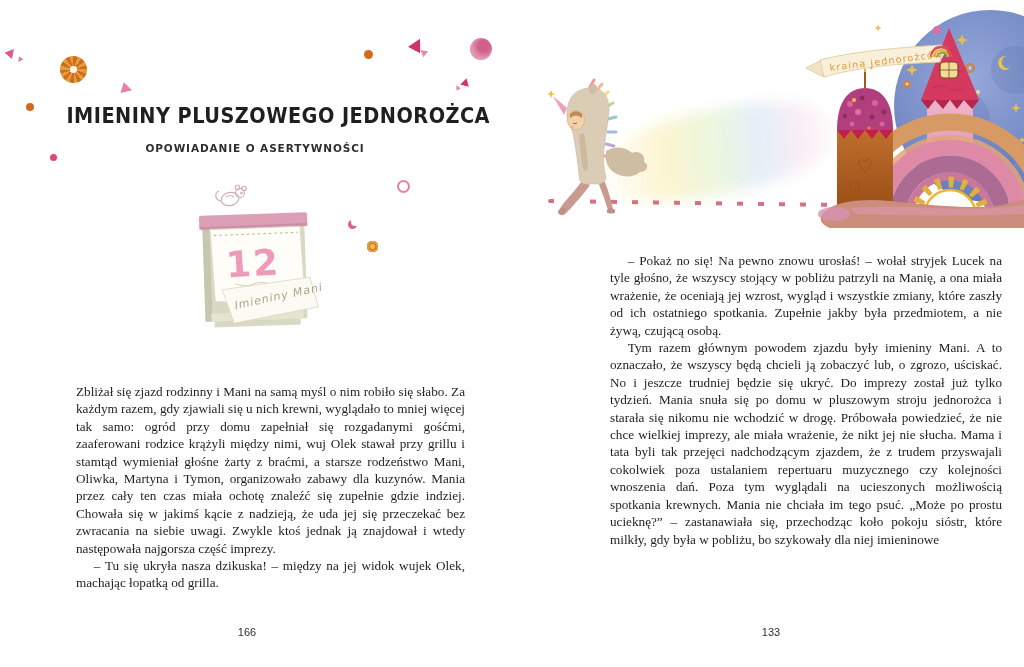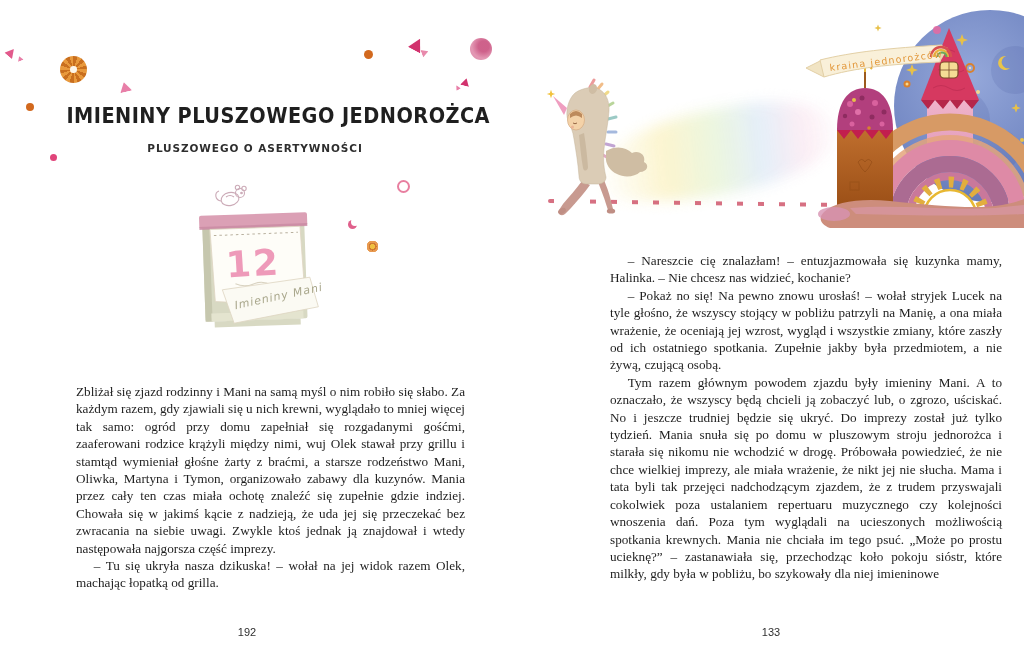--- a/index.html
+++ b/index.html
@@ -62,21 +62,21 @@
     <div class="tri" style="left:410px;top:38px;width:14px;height:13px;background:#d2336e;transform:rotate(28deg);"></div>
     <div class="tri" style="left:421px;top:49px;width:8px;height:7px;background:#e88aac;transform:rotate(70deg);"></div>
     <div class="wcircle" style="left:470px;top:38px;"></div>
     <div class="tri" style="left:461px;top:78px;width:9px;height:8px;background:#d2336e;transform:rotate(15deg);"></div>
     <div class="tri" style="left:455px;top:85px;width:5px;height:5px;background:#e87fa8;transform:rotate(-30deg);"></div>
     <div class="ring" style="left:397px;top:180px;width:9px;height:9px;"></div>
     <div class="crescent" style="left:348px;top:220px;"></div>
     <div class="flower-dot" style="left:366px;top:240px;"></div>
 
     <div class="title">IMIENINY PLUSZOWEGO JEDNOROŻCA</div>
-    <div class="subtitle">PLUSZOWEGO O ASERTYWNOŚCI</div>
+    <div class="subtitle">OPOWIADANIE O ASERTYWNOŚCI</div>
 
     <svg class="abs" style="left:186px;top:184px;" width="140" height="150" viewBox="0 0 140 150">
       <g stroke="#c9a7b4" fill="none" stroke-width="1.1" opacity=".95" transform="translate(28,0)">
         <ellipse cx="16" cy="15" rx="9" ry="6.5" transform="rotate(-12 16 15)"></ellipse>
         <circle cx="26" cy="9" r="4.5"></circle>
         <circle cx="23.5" cy="3.5" r="2.2"></circle>
         <circle cx="30" cy="4.5" r="2.2"></circle>
         <path d="M7,17 C1,16 0,9 5,7"></path>
         <path d="M12,13 q4,-3 8,0"></path>
         <circle cx="27.5" cy="9" r="0.8" fill="#c9a7b4"></circle>
@@ -97,24 +97,24 @@
         </g>
         <g transform="rotate(-1 75 115)">
           <path d="M36,104 L124,96 L131,126 L46,138 Z" fill="#fbfaf3" stroke="#ded5c2" stroke-width=".8"></path>
           <text x="48" y="124" font-size="11" font-style="italic" letter-spacing="1" fill="#a9a78c" transform="rotate(-9 48 124)">Imieniny Mani</text>
         </g>
       </g>
     </svg>
 
     <div class="page-text" style="left:76px;top:363px;width:389px;margin-top:20px;">
       <p class="first">Zbliżał się zjazd rodzinny i Mani na samą myśl o nim robiło się słabo. Za każdym razem, gdy zjawiali się u nich krewni, wyglądało to mniej więcej tak samo: ogród przy domu zapełniał się rozgadanymi gośćmi, zaaferowani rodzice krążyli między nimi, wuj Olek stawał przy grillu i stamtąd wymieniał głośne żarty z braćmi, a starsze rodzeństwo Mani, Oliwka, Martyna i Tymon, organizowało zabawy dla kuzynów. Mania przez cały ten czas miała ochotę znaleźć się zupełnie gdzie indziej. Chowała się w jakimś kącie z nadzieją, że uda jej się przeczekać bez zwracania na siebie uwagi. Zwykle ktoś jednak ją znajdował i wtedy następowała najgorsza część imprezy.</p>
-      <p>– Tu się ukryła nasza dzikuska! – wołał na jej widok razem Olek, machając łopatką od grilla.</p>
+      <p>– Tu się ukryła nasza dzikuska! – między na jej widok wujek Olek, machając łopatką od grilla.</p>
     </div>
 
-    <div class="pagenum" style="left:207px;">192</div>
+    <div class="pagenum" style="left:207px;">166</div>
   </div>
 
   <div>
 
     <div class="trail"></div>
     <div class="footprints"></div>
 
     <svg class="abs" style="left:540px;top:75px;" width="125" height="145" viewBox="0 0 125 145">
       <g stroke-linecap="round" stroke-width="3" opacity=".6" fill="none">
         <path d="M50,12 L54,5" stroke="#e05a5a"></path>
@@ -243,20 +243,19 @@
         <use href="#st4" transform="translate(122,70)" fill="#e8c048"></use>
         <circle cx="117" cy="84" r="3.5" fill="#d9812e"></circle>
           <circle cx="117" cy="84" r="1.5" fill="#f5d890"></circle>
         <use href="#st4" transform="translate(88,28) scale(.6)" fill="#e8c048"></use>
         <circle cx="64" cy="100" r="2" fill="#e8c048"></circle>
         <circle cx="79" cy="128" r="1.8" fill="#d9812e"></circle>
       </g>
     </svg>
 
     <div class="page-text" style="left:610px;top:252px;width:392px;">
-      <p>– Nareszcie cię znalazłam! – entuzjazmowała się kuzynka mamy, Halinka. – Nie chcesz nas widzieć, kochanie?</p>
       <p>– Pokaż no się! Na pewno znowu urosłaś! – wołał stryjek Lucek na tyle głośno, że wszyscy stojący w pobliżu patrzyli na Manię, a ona miała wrażenie, że oceniają jej wzrost, wygląd i wszystkie zmiany, które zaszły od ich ostatniego spotkania. Zupełnie jakby była przedmiotem, a nie żywą, czującą osobą.</p>
       <p>Tym razem głównym powodem zjazdu były imieniny Mani. A to oznaczało, że wszyscy będą chcieli ją zobaczyć lub, o zgrozo, uściskać. No i jeszcze trudniej będzie się ukryć. Do imprezy został już tylko tydzień. Mania snuła się po domu w pluszowym stroju jednorożca i starała się nikomu nie wchodzić w drogę. Próbowała powiedzieć, że nie chce wielkiej imprezy, ale miała wrażenie, że nikt jej nie słucha. Mama i tata byli tak przejęci nadchodzącym zjazdem, że z trudem przyswajali cokolwiek poza ustalaniem repertuaru muzycznego czy kolejności wnoszenia dań. Poza tym wyglądali na ucieszonych możliwością spotkania krewnych. Mania nie chciała im tego psuć. „Może po prostu ucieknę?” – zastanawiała się, przechodząc koło pokoju sióstr, które milkły, gdy była w pobliżu, bo szykowały dla niej imieninowe</p>
     </div>
 
     <div class="pagenum" style="left:731px;">133</div>
   </div>
 </div>
 
 </body></html>

